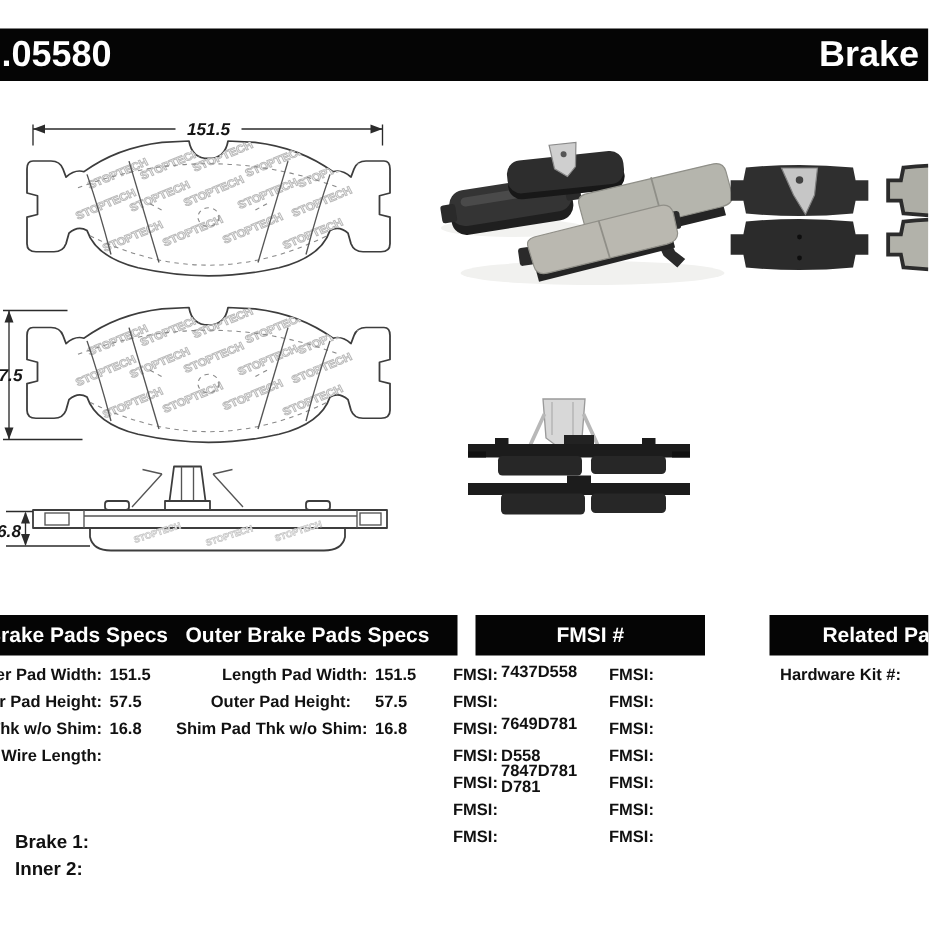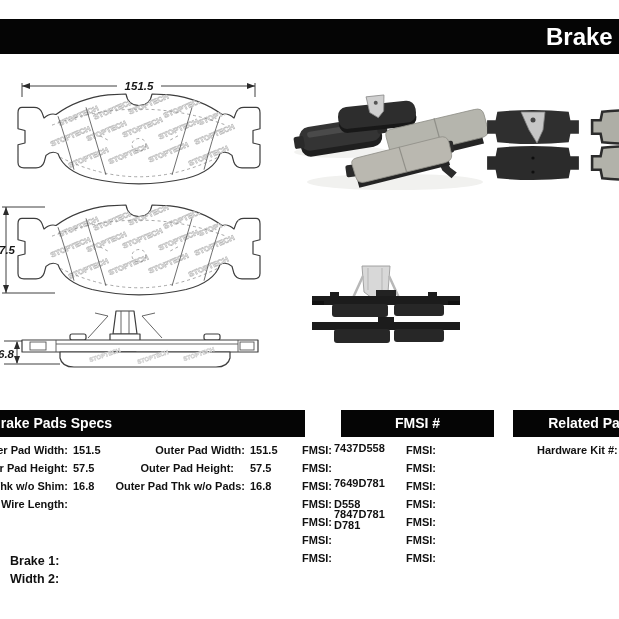--- a/index.html
+++ b/index.html
@@ -28,21 +28,21 @@
   .wm-small  { font-family:"Liberation Sans",sans-serif; font-size:6px; font-weight:bold;
                fill:#ffffff; stroke:#c4c4c4; stroke-width:0.5; }
 
   
   .thead {
     position:absolute; top:410px; height:27px; background:#050505;
     color:#ffffff; font-size:14px; font-weight:bold; line-height:27px; white-space:nowrap;
   }
   .thead span { position:absolute; top:0; line-height:27px; }
   .bar-specs   { left:0;   width:305px; }
-  .bar-fmsi    { left:317px; width:153px; text-align:center;margin-left:24px; }
+  .bar-fmsi    { left:317px; width:153px; text-align:center; }
   .bar-related { left:513px; width:160px; text-align:center; }
   .h-inner { left:-58px; width:170px; text-align:right; }
   .h-outer { left:117px; width:176px; text-align:center; }
   .h-center { left:0; width:100%; text-align:center; }
 
   
   .cell {
     position:absolute; height:18px; line-height:18px;
     font-size:11px; font-weight:bold; color:#111111; white-space:nowrap;
   }
@@ -52,20 +52,21 @@
     position:absolute; left:10px; height:18px; line-height:18px;
     font-size:12.5px; font-weight:bold; color:#111111;
   }
 </style>
 </head>
 <body>
 
 <div class="canvas">
 
   <header class="topbar">
+    <span class="pn">.05580</span>
     <span class="title">Brake Pads</span>
   </header>
 
   <svg width="619" height="619" viewBox="0 0 619 619" xmlns="http://www.w3.org/2000/svg" xmlns:xlink="http://www.w3.org/1999/xlink">
     <defs>
       <path id="padOutline" class="outline" d="
         M 22,24 Q 18,24 18,30 L 18,48 L 25,50 L 25,64 L 18,66 L 18,86 Q 18,92 24,92
         L 36,92 Q 42,92 44,86 L 46,78 Q 52,72 58,76
         Q 64,96 92,104 Q 116,110 139,110 Q 162,110 186,104 Q 214,96 220,76
         Q 226,72 232,78 L 234,86 Q 236,92 242,92 L 254,92 Q 260,92 260,86
@@ -204,45 +205,46 @@
       <rect x="394" y="304" width="50" height="12" rx="3" fill="#272727"></rect>
       <rect x="378" y="317" width="16" height="6" fill="#1c1c1c"></rect>
       <rect x="312" y="322" width="148" height="8" fill="#1c1c1c"></rect>
       <rect x="334" y="329" width="56" height="14" rx="3" fill="#272727"></rect>
       <rect x="394" y="329" width="50" height="13" rx="3" fill="#272727"></rect>
     </g>
   </svg>
 
   <div class="thead bar-specs">
     <span class="h-inner">Inner Brake Pads Specs</span>
+    <span class="h-outer">Outer Brake Pads Specs</span>
   </div>
   <div class="thead bar-fmsi">
     <span class="h-center">FMSI #</span>
   </div>
   <div class="thead bar-related">
     <span class="h-center">Related Parts</span>
   </div>
 
   <div>
     <div class="cell r" style="left:-232px;top:441px;width:300px">Inner Pad Width:</div>
     <div class="cell" style="left:73px;top:441px">151.5</div>
     <div class="cell r" style="left:-232px;top:459px;width:300px">Inner Pad Height:</div>
     <div class="cell" style="left:73px;top:459px">57.5</div>
     <div class="cell r" style="left:-232px;top:477px;width:300px">Inner Pad Thk w/o Shim:</div>
     <div class="cell" style="left:73px;top:477px">16.8</div>
     <div class="cell r" style="left:-232px;top:495px;width:300px">Sensor Wire Length:</div>
     <div class="cell" style="left:73px;top:495px"></div>
   </div>
 
   <div>
-    <div class="cell r" style="left:45px;top:441px;width:200px">Outer Pad Width:</div>
+    <div class="cell r" style="left:45px;top:441px;width:200px">Length Pad Width:</div>
     <div class="cell" style="left:250px;top:441px">151.5</div>
     <div class="cell r" style="left:34px;top:459px;width:200px">Outer Pad Height:</div>
     <div class="cell" style="left:250px;top:459px">57.5</div>
-    <div class="cell r" style="left:45px;top:477px;width:200px">Outer Pad Thk w/o Pads:</div>
+    <div class="cell r" style="left:45px;top:477px;width:200px">Shim Pad Thk w/o Shim:</div>
     <div class="cell" style="left:250px;top:477px">16.8</div>
   </div>
 
   <div>
     <div class="cell" style="left:302px;top:441px">FMSI:</div>
     <div class="cell" style="left:334px;top:439px">7437D558</div>
     <div class="cell" style="left:406px;top:441px">FMSI:</div>
     <div class="cell" style="left:438px;top:441px"></div>
 
     <div class="cell" style="left:302px;top:459px">FMSI:</div>
@@ -270,20 +272,20 @@
     <div class="cell" style="left:406px;top:531px">FMSI:</div>
     <div class="cell" style="left:438px;top:531px"></div>
 
     <div class="cell" style="left:302px;top:549px">FMSI:</div>
     <div class="cell" style="left:334px;top:549px"></div>
     <div class="cell" style="left:406px;top:549px">FMSI:</div>
     <div class="cell" style="left:438px;top:549px"></div>
   </div>
 
   <div>
-    <div class="cell" style="left:537px;top:441px">Hardware Kit #:</div>
+    <div class="cell" style="left:520px;top:441px">Hardware Kit #:</div>
     <div class="cell" style="left:597px;top:441px"></div>
   </div>
 
   <div class="note" style="top:552px">Brake 1:</div>
-  <div class="note" style="top:570px">Width 2:</div>
+  <div class="note" style="top:570px">Inner 2:</div>
 
 </div>
 
 </body></html>

